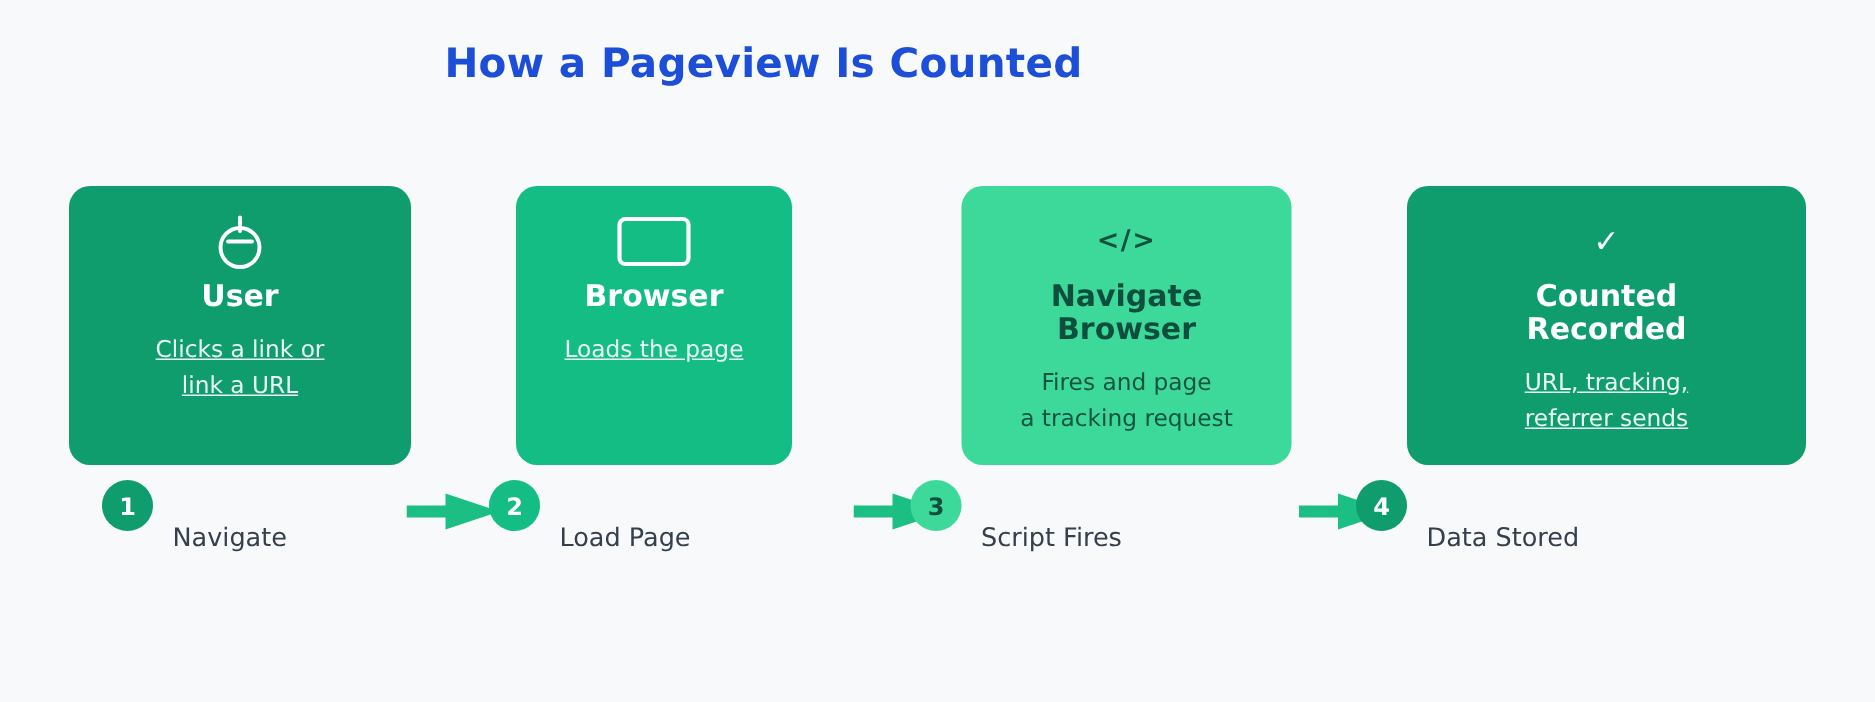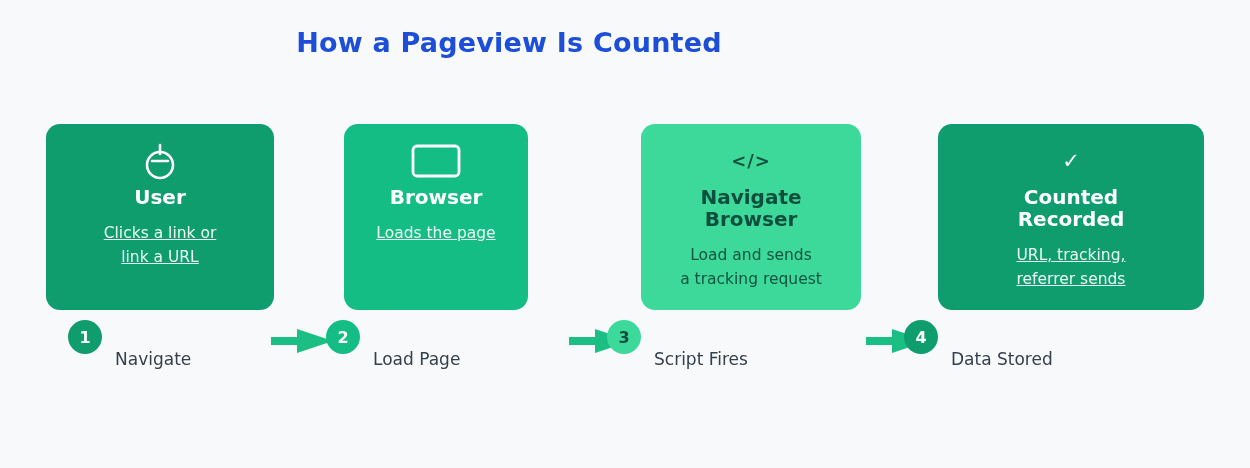--- a/index.html
+++ b/index.html
@@ -186,21 +186,21 @@
 
   <div class="card theme-light" style="left:595px; width:220px;">
     <div class="card-icon">
       <span class="glyph-icon">&lt;/&gt;</span>
     </div>
     <div class="card-title">
       <div>Navigate</div>
       <div>Browser</div>
     </div>
     <div class="card-desc">
-      <div>Load and sends</div>
+      <div>Fires and page</div>
       <div>a tracking request</div>
     </div>
   </div>
 
   <div class="arrow" style="left:820px;">
     <svg width="66" height="28" viewBox="0 0 66 28">
       <rect x="0" y="10" width="30" height="8" fill="#1cbf83"></rect>
       <polygon points="26,2 62,14 26,26" fill="#1cbf83"></polygon>
     </svg>
   </div>

